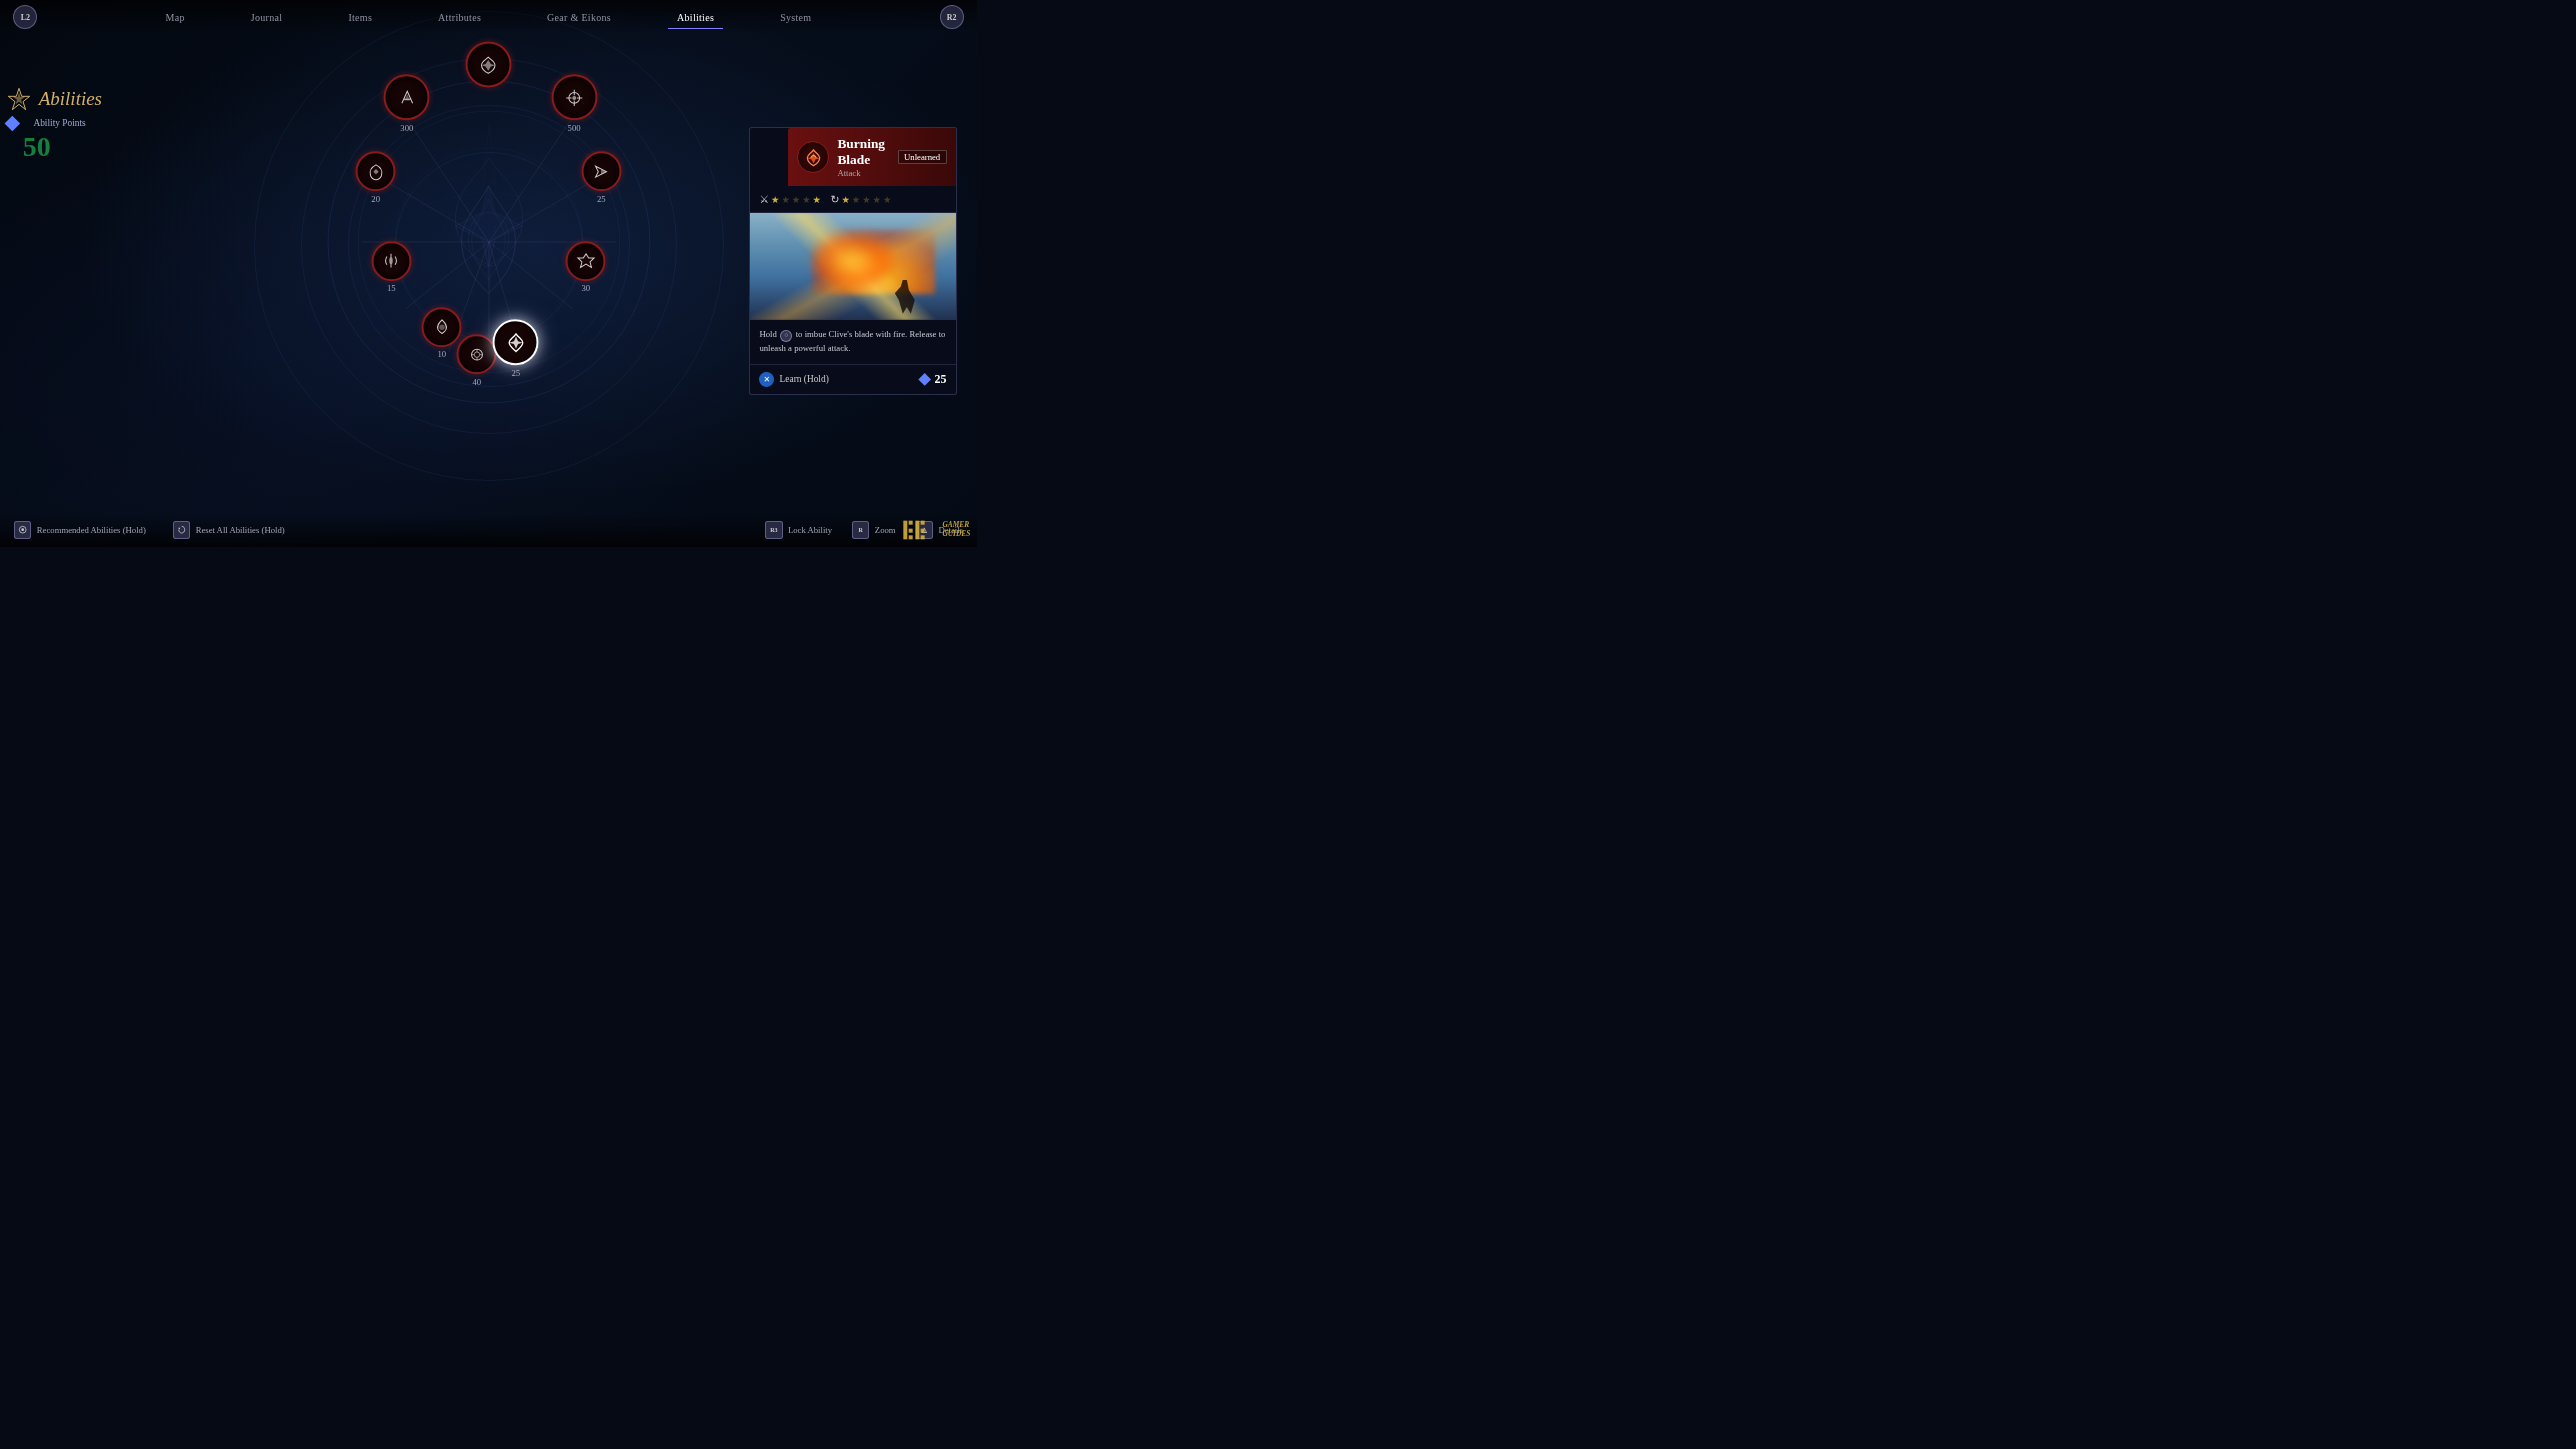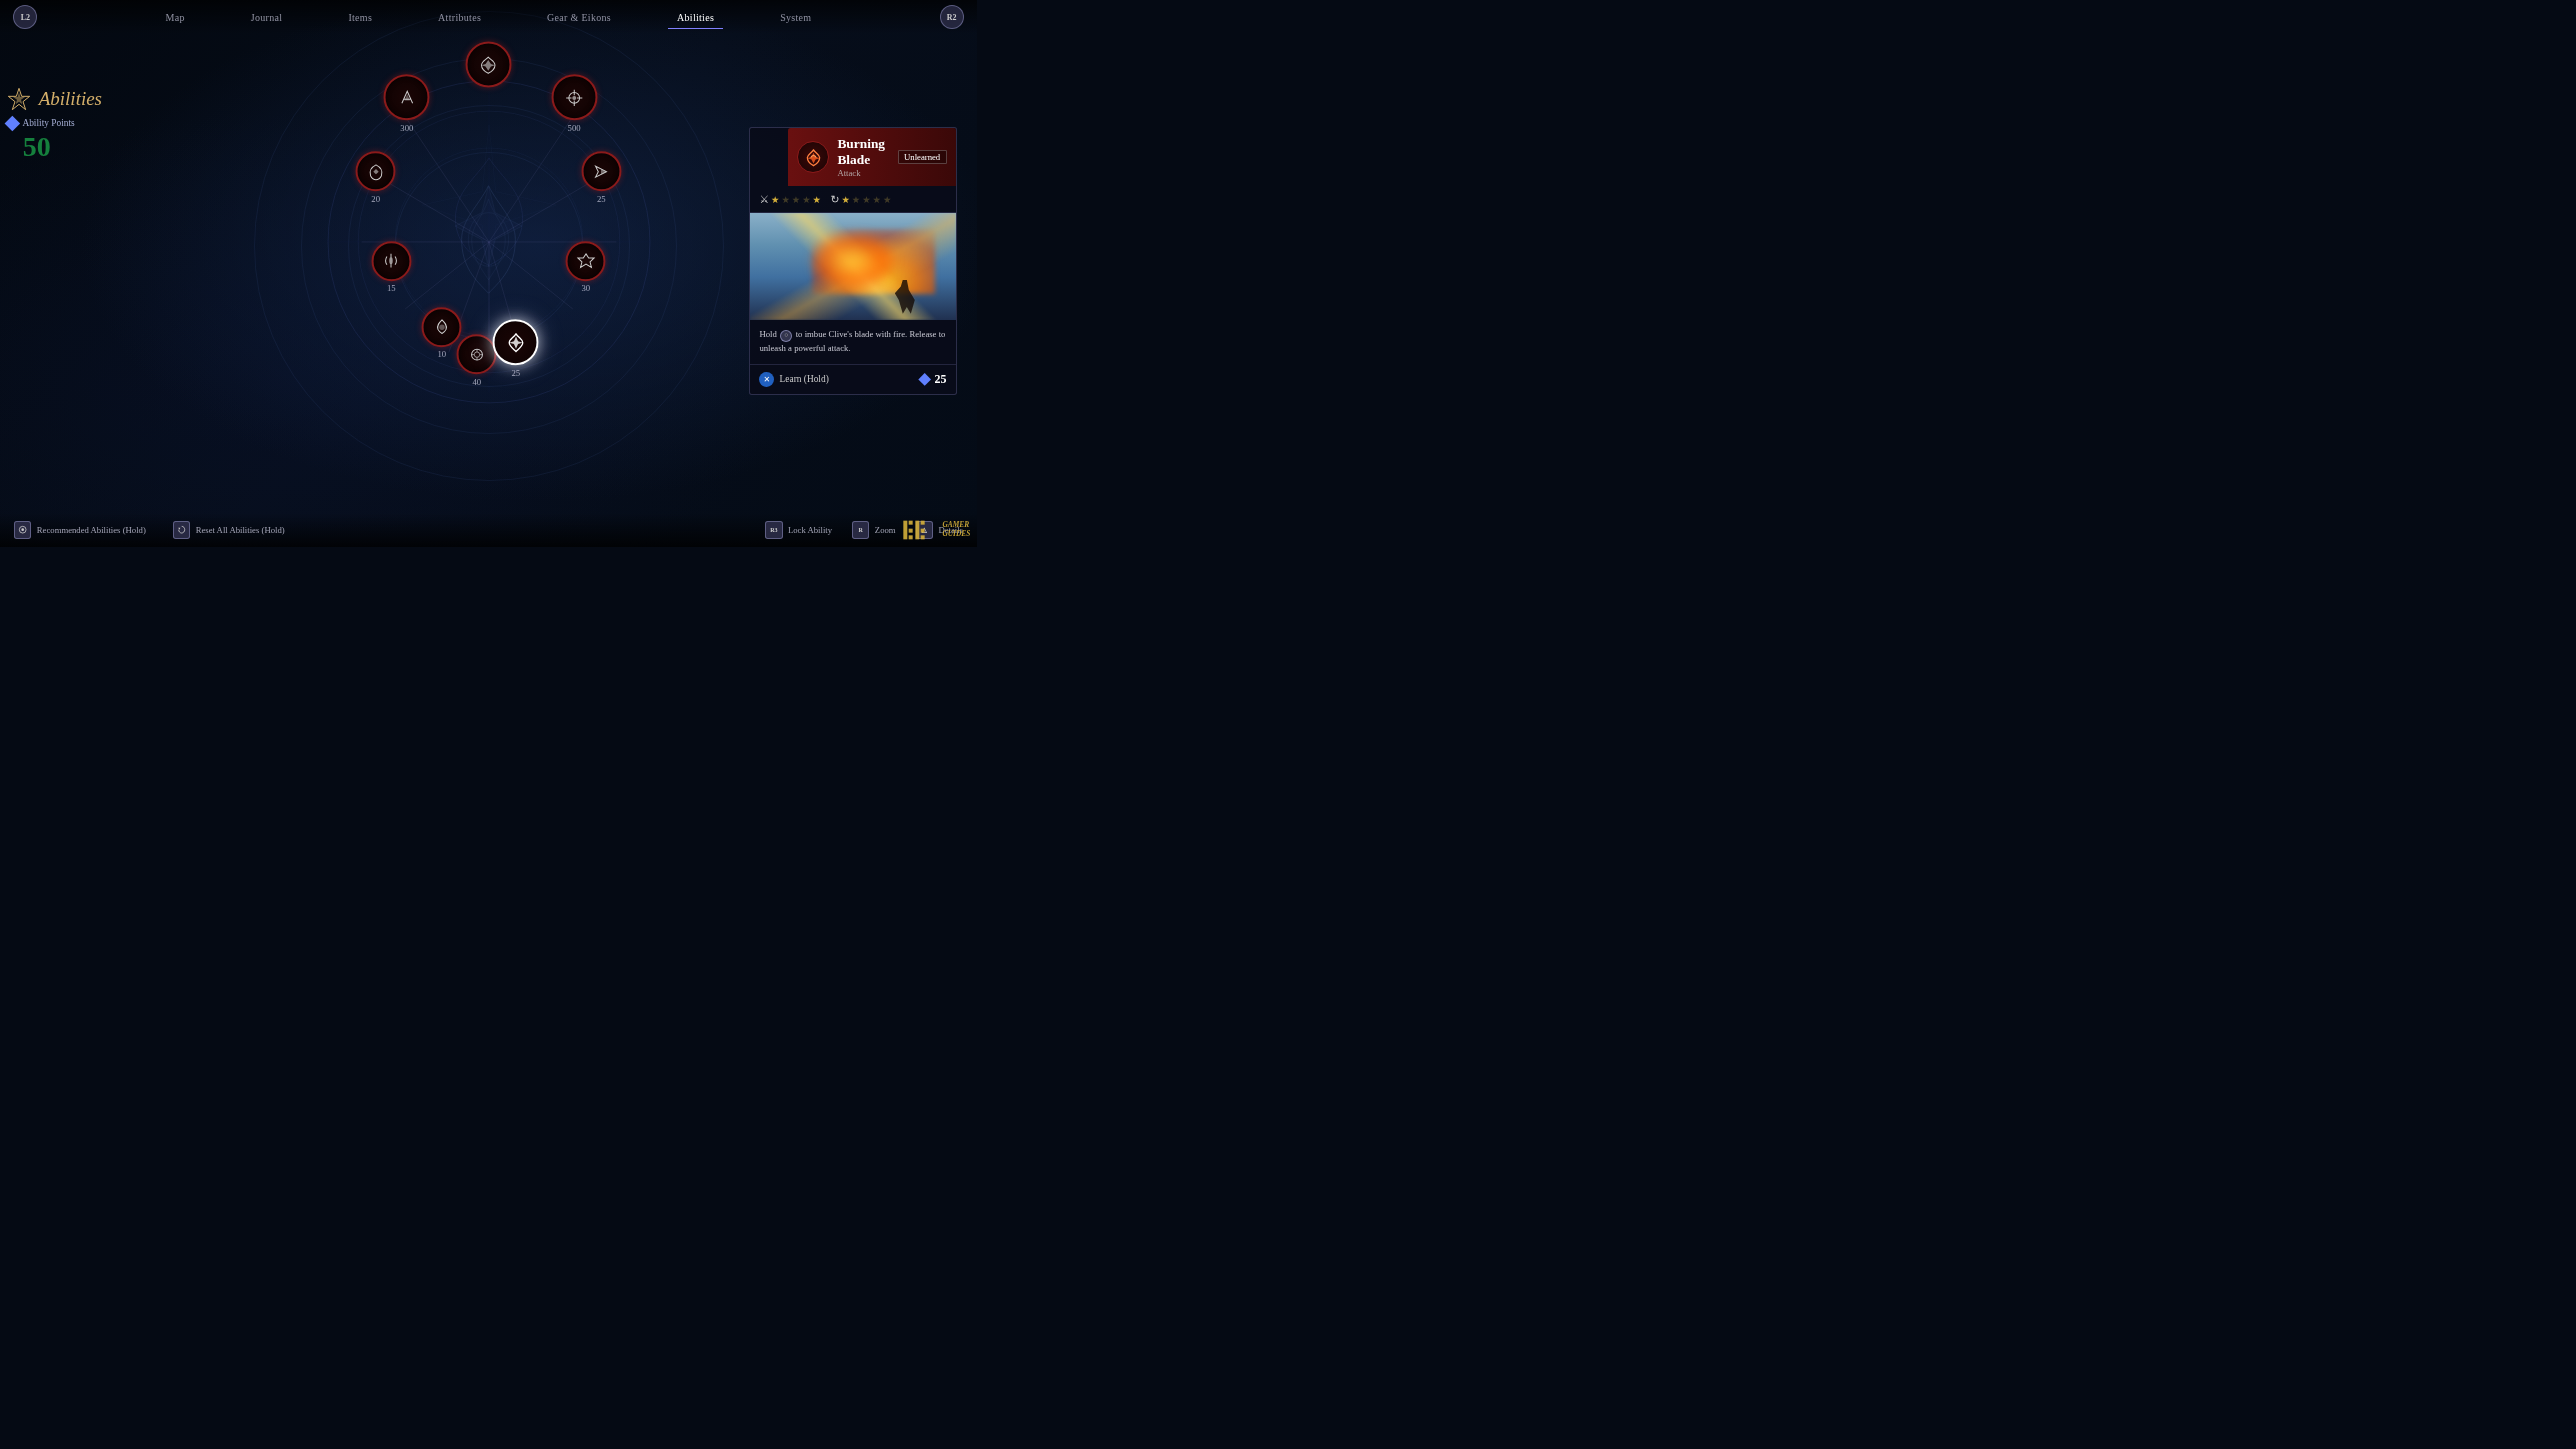--- a/index.html
+++ b/index.html
@@ -132,21 +132,21 @@
 
     .abilities-title-text {
       font-size: 19px;
       color: #d4af6a;
       font-style: italic;
     }
 
     .ability-points-label {
       display: flex;
       align-items: center;
-      gap: 5px;
+      gap: 16px;
       font-size: 9.4px;
       color: rgba(200, 210, 255, 0.8);
       margin-bottom: 2.7px;
     }
 
     .diamond-icon {
       width: 10.7px;
       height: 10.7px;
       background: #6080ff;
       transform: rotate(45deg);

